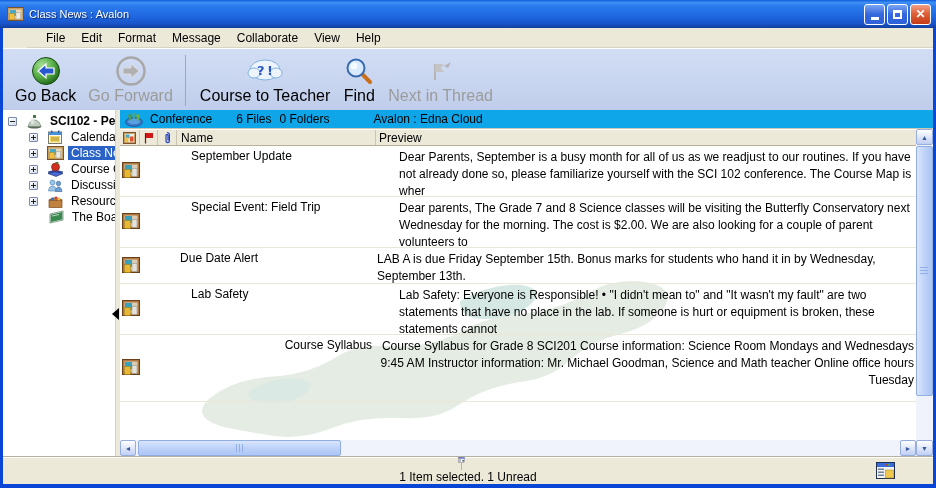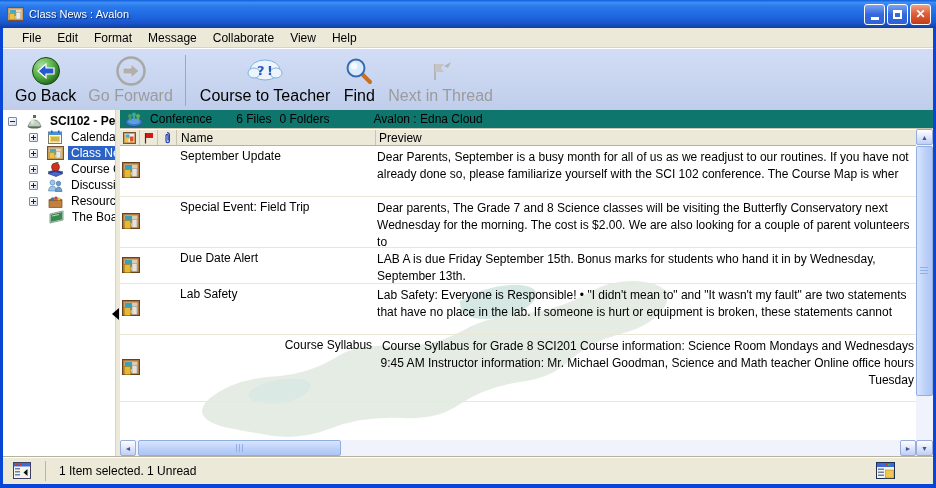--- a/index.html
+++ b/index.html
@@ -33,21 +33,21 @@
     color:#fff;
   }
   .win-btn.close { background:linear-gradient(180deg,#f1a088 0%,#e0613a 45%,#c33b16 100%); }
   .glyph-min { width:8px; height:3px; background:#fff; margin-top:9px; }
   .glyph-max { width:9px; height:9px; border:2px solid #fff; border-top-width:3px; }
   .glyph-close { font-size:12px; font-weight:bold; line-height:1; }
 
   
   .menubar {
     height:20px; background:#ece9d8; display:flex; align-items:center;
-    padding-left:11px; border-bottom:1px solid #d8d4c2;
+    padding-left:11px; border-bottom:1px solid #d8d4c2;margin-left:24px;
   }
   .menu-item { padding:2px 8px; cursor:default; }
 
   
   .toolbar {
     height:62px; background:linear-gradient(180deg,#d2ddf5 0%,#c6d3ee 70%,#bfcdeb 100%);
     display:flex; align-items:stretch; padding:4px 0 2px 6px;
     border-top:1px solid #fff;
   }
   .tool-btn {
@@ -80,21 +80,21 @@
 
   .splitter { width:8px; background:#ece9d8; border-left:1px solid #d8d4c2; position:relative; }
   .split-handle {
     position:absolute; left:-4px; top:198px; width:0; height:0;
     border-top:6px solid transparent; border-bottom:6px solid transparent; border-right:7px solid #000;
   }
 
   
   .list-panel { flex:1 1 auto; display:flex; flex-direction:column; min-width:0; background:#fff; }
   .conf-header {
-    height:19px; background:#0f766e; border-bottom:1px solid #cbc7b4;
+    height:19px; background:#0ea5e9; border-bottom:1px solid #cbc7b4;
     display:flex; align-items:center; padding-left:4px; white-space:nowrap;
   }
   .conf-header .c-ico { width:20px; height:16px; margin-right:6px; }
   .conf-title { margin-right:24px; }
   .conf-files { margin-right:8px; }
   .conf-folders { margin-right:44px; }
 
   .list-body { flex:1 1 auto; display:flex; min-height:0; }
   .list-left { flex:1 1 auto; display:flex; flex-direction:column; min-width:0; }
 
@@ -105,21 +105,21 @@
   .col-cell { height:100%; display:flex; align-items:center; border-right:1px solid #c9c5b2; padding:0 2px; }
   .col-icon-cell   { width:20px; justify-content:center; }
   .col-flag-cell   { width:18px; justify-content:center; }
   .col-clip-cell   { width:19px; justify-content:center; }
   .col-name-cell   { width:199px; padding-left:4px; }
   .col-preview-cell{ flex:1 1 auto; border-right:none; padding-left:3px; }
 
   .rows { flex:1 1 auto; position:relative; background:#fff; overflow:hidden; }
   .watermark { position:absolute; left:40px; top:95px; z-index:0; }
   .lrow { position:relative; z-index:1; display:flex; border-bottom:1px solid #eae6d8; }
-  .h51 { height:51px; } .h36 { height:36px; } .h67 { height:67px;text-align:right; } .h37 { height:37px; }
+  .h51 { height:51px;gap:11px; } .h36 { height:36px; } .h67 { height:67px;text-align:right; } .h37 { height:37px; }
   .cell-icon { width:57px; display:flex; align-items:center; padding-left:2px; flex:0 0 auto; }
   .cell-icon svg { width:18px; height:18px; }
   .cell-name { width:197px; padding:3px 2px 0 3px; flex:0 0 auto; }
   .cell-preview { flex:1 1 auto; padding:3px 2px 0 3px; line-height:17px; overflow:hidden; }
 
   
   .vsb { width:17px; flex:0 0 auto; background:#f0f3fc; display:flex; flex-direction:column; }
   .hsb { height:16px; flex:0 0 auto; background:#f0f3fc; display:flex; }
   .sb-btn {
     width:17px; height:16px; flex:0 0 auto;
@@ -145,21 +145,21 @@
     border:1px solid #90aee0; border-radius:2px;
     display:flex; align-items:center; justify-content:center;
   }
   .hthumb .grip { width:8px; height:8px;
     background:repeating-linear-gradient(90deg,#8fb0e8 0 1px,rgba(0,0,0,0) 1px 3px); }
 
   
   .statusbar {
     height:28px; background:#ece9d8; border-top:1px solid #b5b19e;
     box-shadow:inset 0 1px 0 #fff;
-    display:flex; align-items:center; padding:0 10px; position:relative;
+    display:flex; align-items:center; padding:0 10px; position:relative;flex-direction:column;
   }
   .statusbar .s-ico { width:20px; height:17px; margin-right:12px; }
   .status-sep { width:1px; height:20px; background:#b9b5a2; margin-right:13px; }
   .status-right-ico { position:absolute; right:38px; top:5px; width:19px; height:17px; }
 </style>
 </head>
 <body>
 
 <div class="window">
   <div class="window-body">

